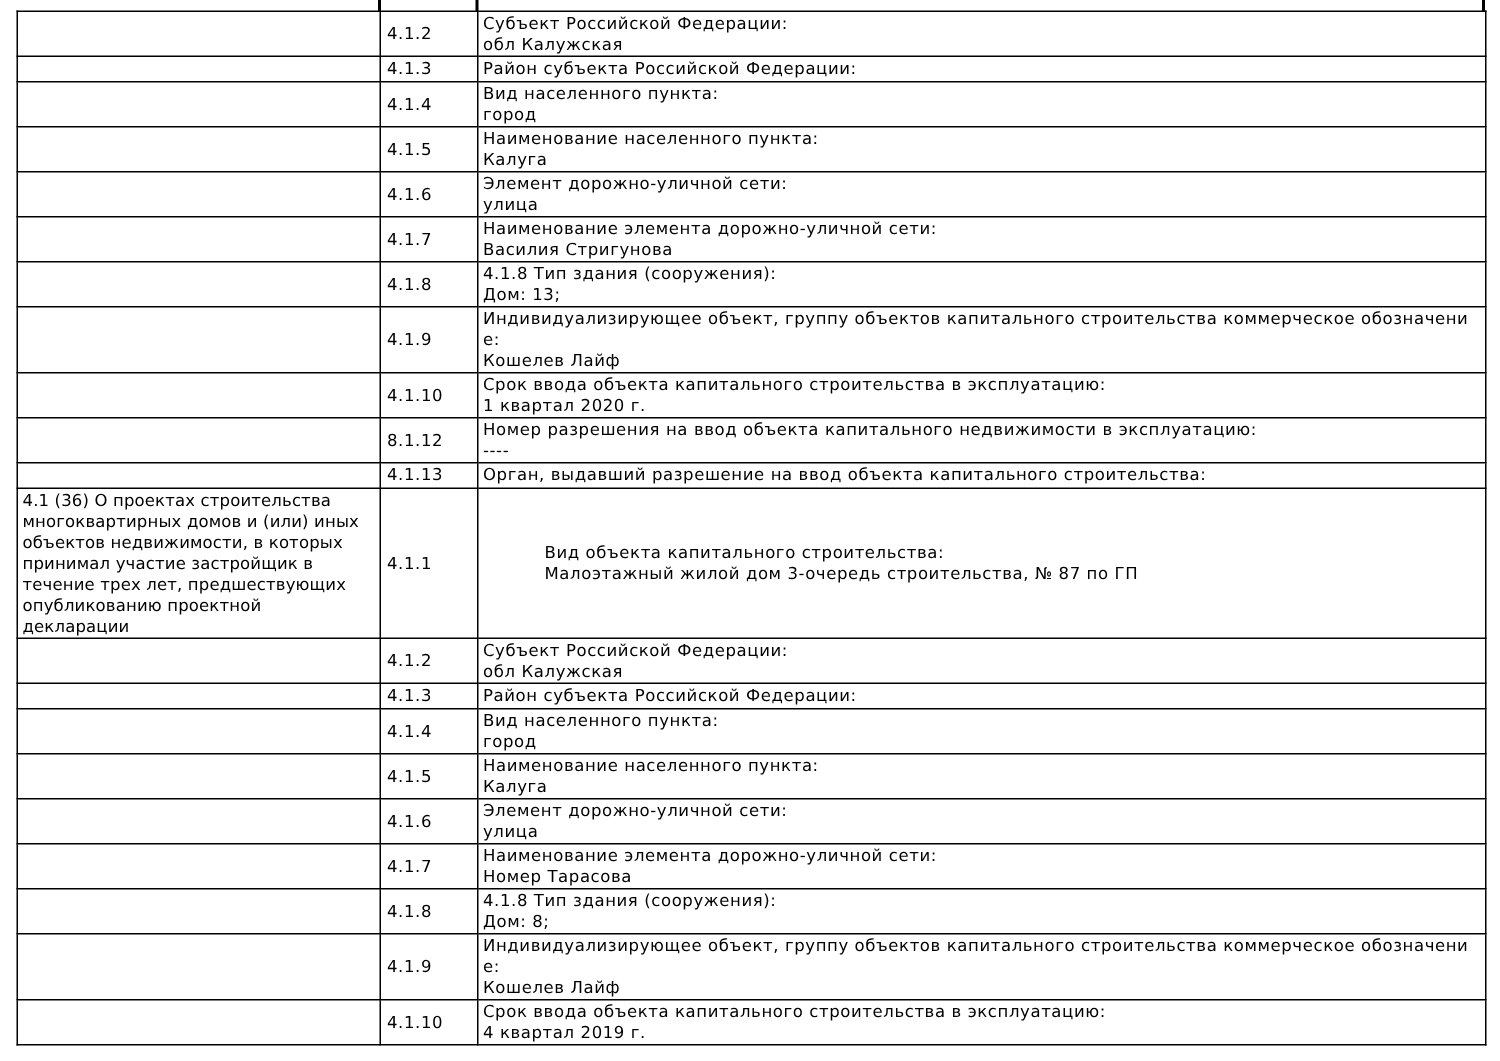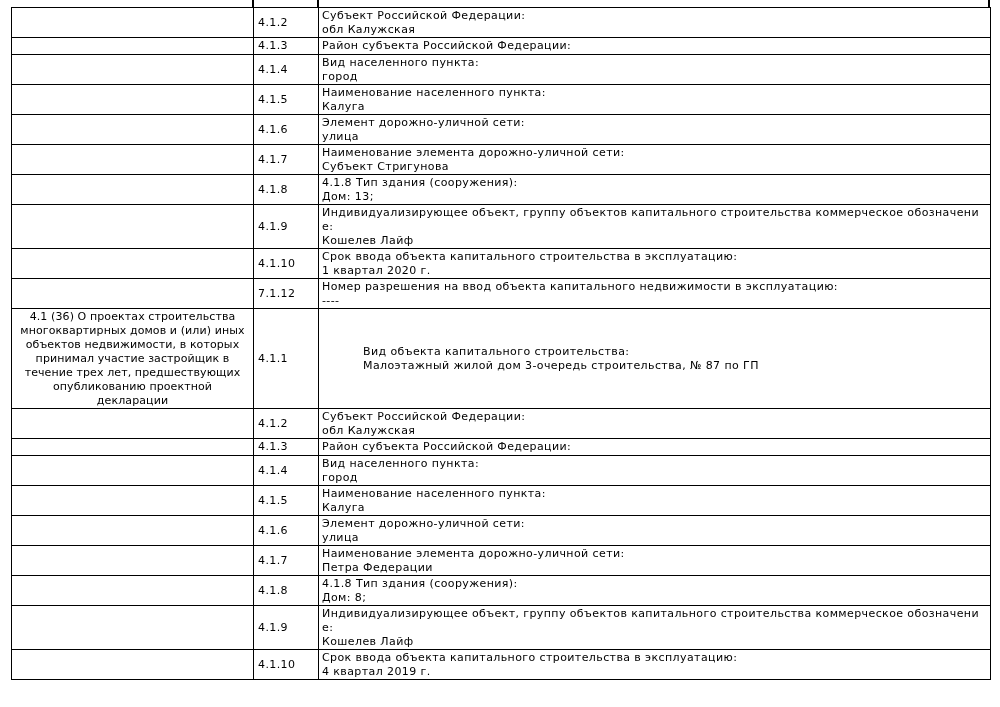--- a/index.html
+++ b/index.html
@@ -24,21 +24,21 @@
     border: 1.5px solid #000;
     padding: 0 3px;
     font-size: 11px;
     line-height: 14px;
     color: #000;
     letter-spacing: 0.4px;
     overflow: hidden;
     vertical-align: top;
     box-sizing: border-box;
   }
-  td.left-cell  { vertical-align: top; text-align: center; }
+  td.left-cell  { vertical-align: top; }
   td.code-cell  { vertical-align: middle; padding-left: 4px; }
   td.content-cell { vertical-align: top; padding-top: 1px; word-break: break-all; margin-left: 23px; }
   td.content-cell.mid { vertical-align: middle; padding-top: 0; padding-left: 44px; }
   .row-label { font-weight: normal; }
   .row-value { font-weight: normal; }
   .val-prefix { font-weight: normal; }
   .section-label {
     letter-spacing: 0.1px;
     white-space: pre-line;
     padding-top: 1px;
@@ -97,21 +97,21 @@
           <td class="content-cell">
             <div class="row-label">Элемент дорожно-уличной сети:</div>
             <div class="row-value">улица</div>
           </td>
         </tr>
         <tr style="height: 29px;">
           <td class="left-cell"></td>
           <td class="code-cell">4.1.7</td>
           <td class="content-cell">
             <div class="row-label">Наименование элемента дорожно-уличной сети:</div>
-            <div class="row-value">Субъект Стригунова</div>
+            <div class="row-value">Василия Стригунова</div>
           </td>
         </tr>
         <tr style="height: 29px;">
           <td class="left-cell"></td>
           <td class="code-cell">4.1.8</td>
           <td class="content-cell">
             <div class="row-label">4.1.8 Тип здания (сооружения):</div>
             <div><span class="val-prefix">Дом: </span><span class="row-value">13;</span></div>
           </td>
         </tr>
@@ -126,24 +126,31 @@
         <tr style="height: 29px;">
           <td class="left-cell"></td>
           <td class="code-cell">4.1.10</td>
           <td class="content-cell">
             <div class="row-label">Срок ввода объекта капитального строительства в эксплуатацию:</div>
             <div class="row-value">1 квартал 2020 г.</div>
           </td>
         </tr>
         <tr style="height: 29px;">
           <td class="left-cell"></td>
-          <td class="code-cell">7.1.12</td>
+          <td class="code-cell">8.1.12</td>
           <td class="content-cell">
             <div class="row-label">Номер разрешения на ввод объекта капитального недвижимости в эксплуатацию:</div>
             <div class="row-value">----</div>
+          </td>
+        </tr>
+        <tr style="height: 17px;">
+          <td class="left-cell"></td>
+          <td class="code-cell">4.1.13</td>
+          <td class="content-cell">
+            <div class="row-label">Орган, выдавший разрешение на ввод объекта капитального строительства:</div>
           </td>
         </tr>
         <tr style="height: 98px;">
           <td class="left-cell">
             <div class="section-label">4.1 (36) О проектах строительства
 многоквартирных домов и (или) иных
 объектов недвижимости, в которых
 принимал участие застройщик в
 течение трех лет, предшествующих
 опубликованию проектной
@@ -192,21 +199,21 @@
           <td class="content-cell">
             <div class="row-label">Элемент дорожно-уличной сети:</div>
             <div class="row-value">улица</div>
           </td>
         </tr>
         <tr style="height: 29px;">
           <td class="left-cell"></td>
           <td class="code-cell">4.1.7</td>
           <td class="content-cell">
             <div class="row-label">Наименование элемента дорожно-уличной сети:</div>
-            <div class="row-value">Петра Федерации</div>
+            <div class="row-value">Номер Тарасова</div>
           </td>
         </tr>
         <tr style="height: 29px;">
           <td class="left-cell"></td>
           <td class="code-cell">4.1.8</td>
           <td class="content-cell">
             <div class="row-label">4.1.8 Тип здания (сооружения):</div>
             <div><span class="val-prefix">Дом: </span><span class="row-value">8;</span></div>
           </td>
         </tr>

